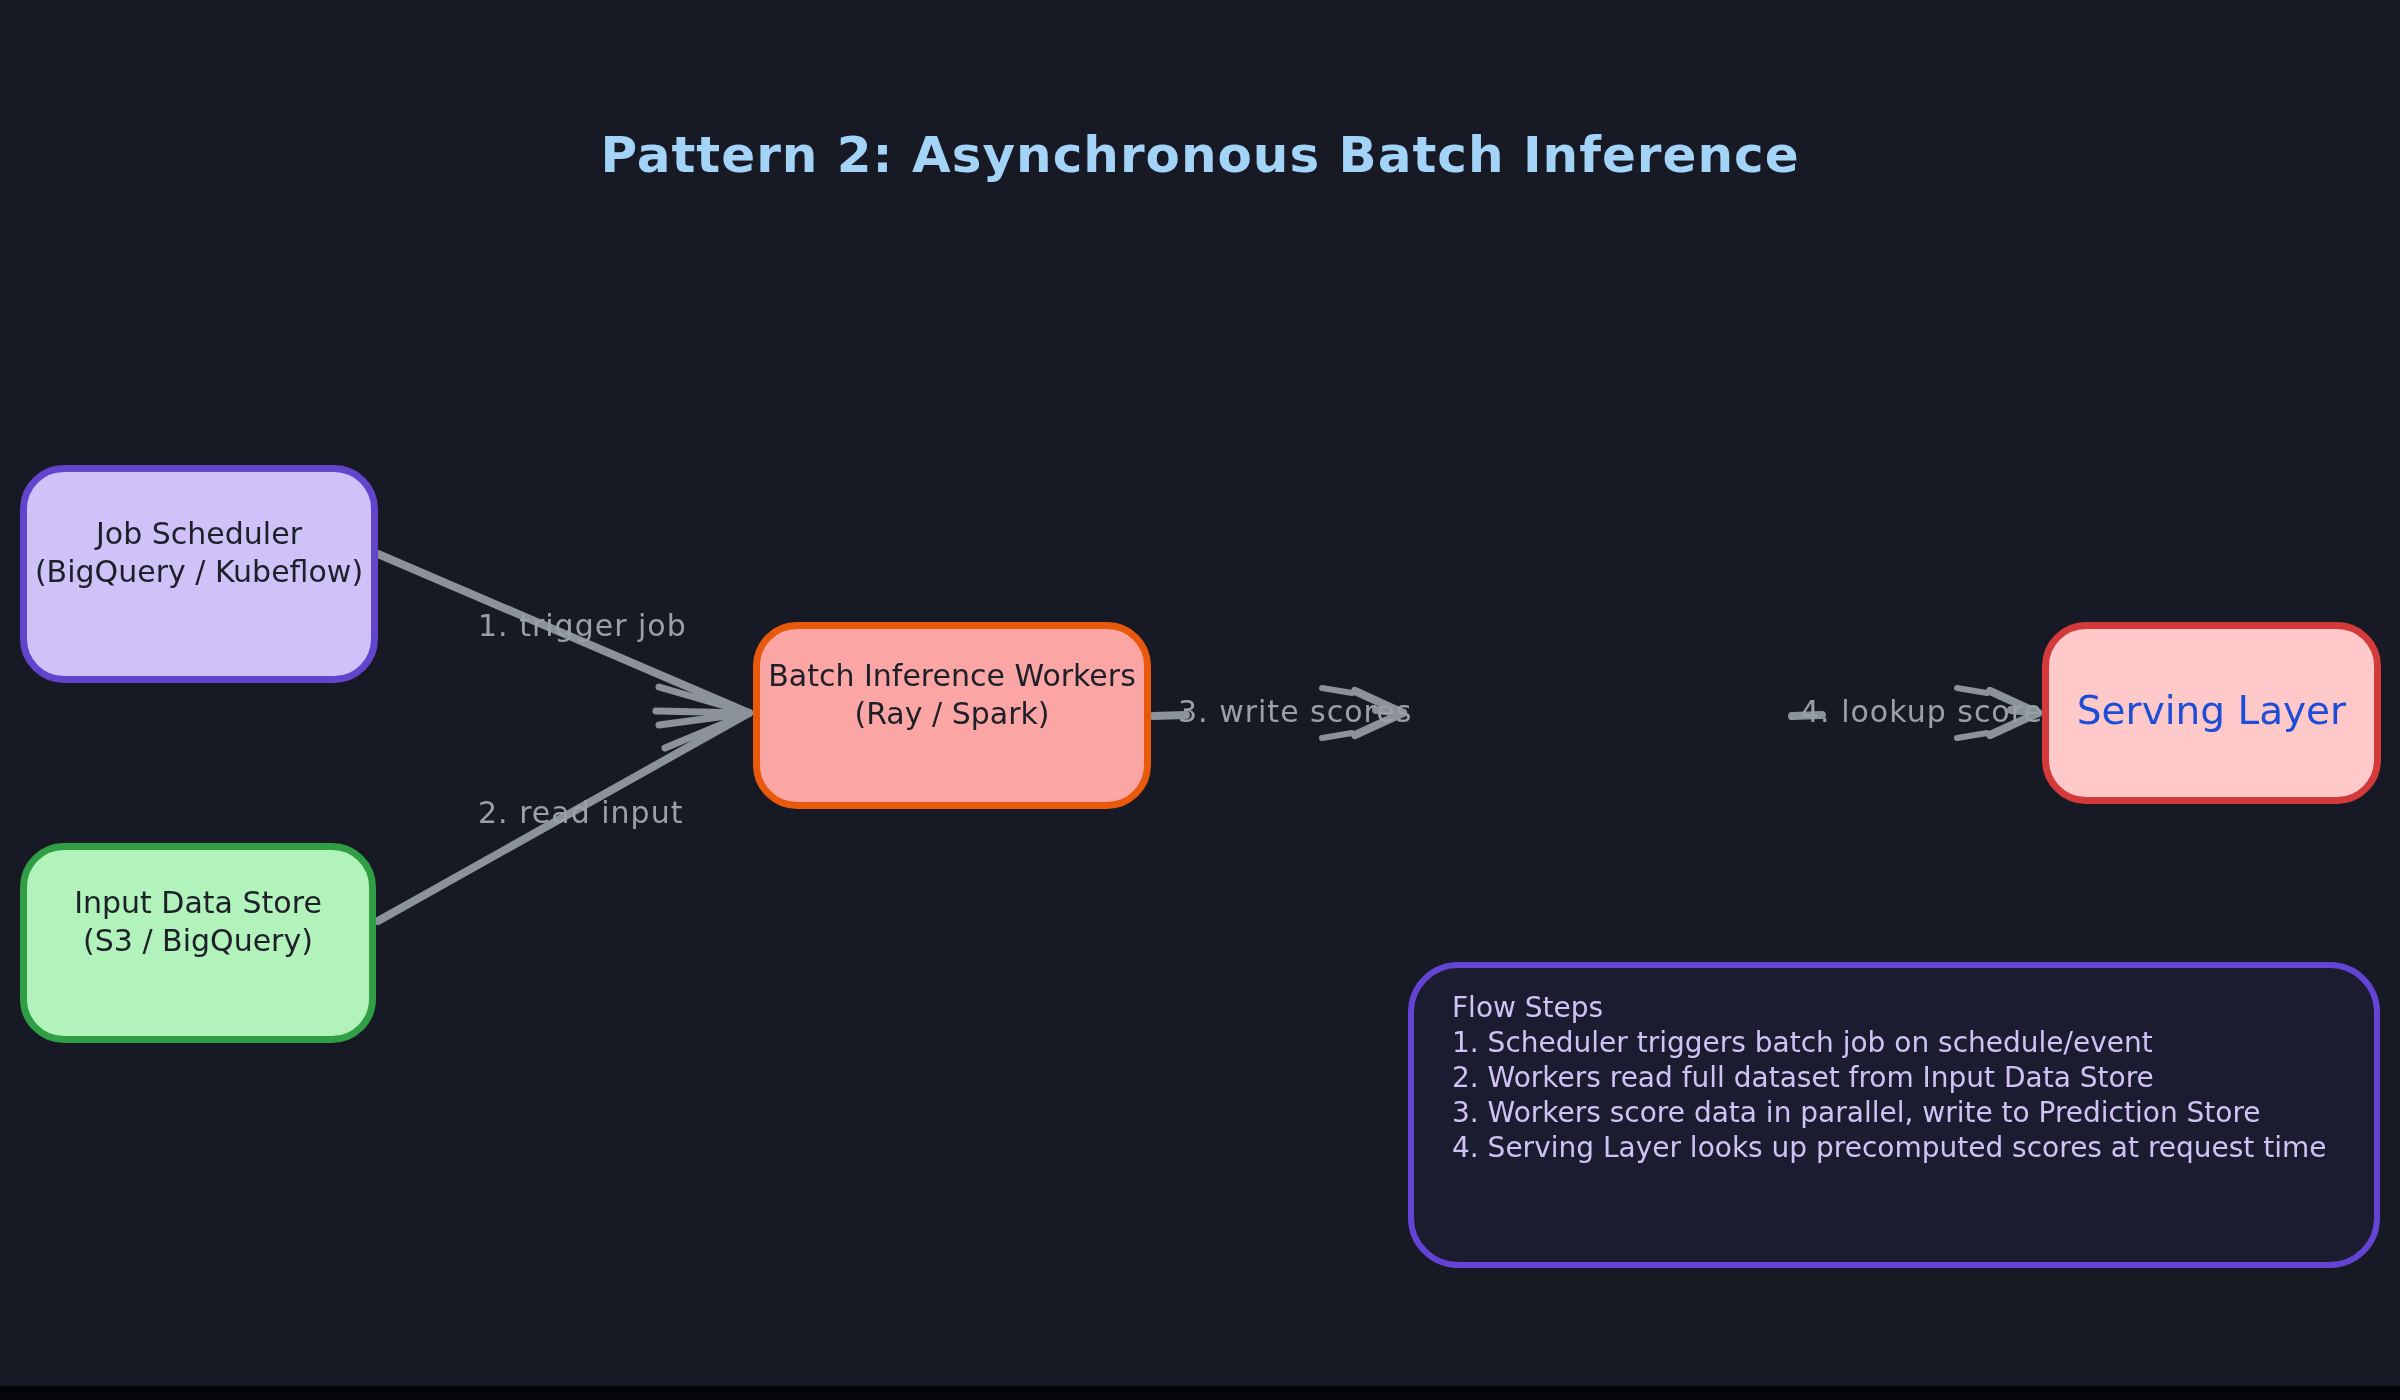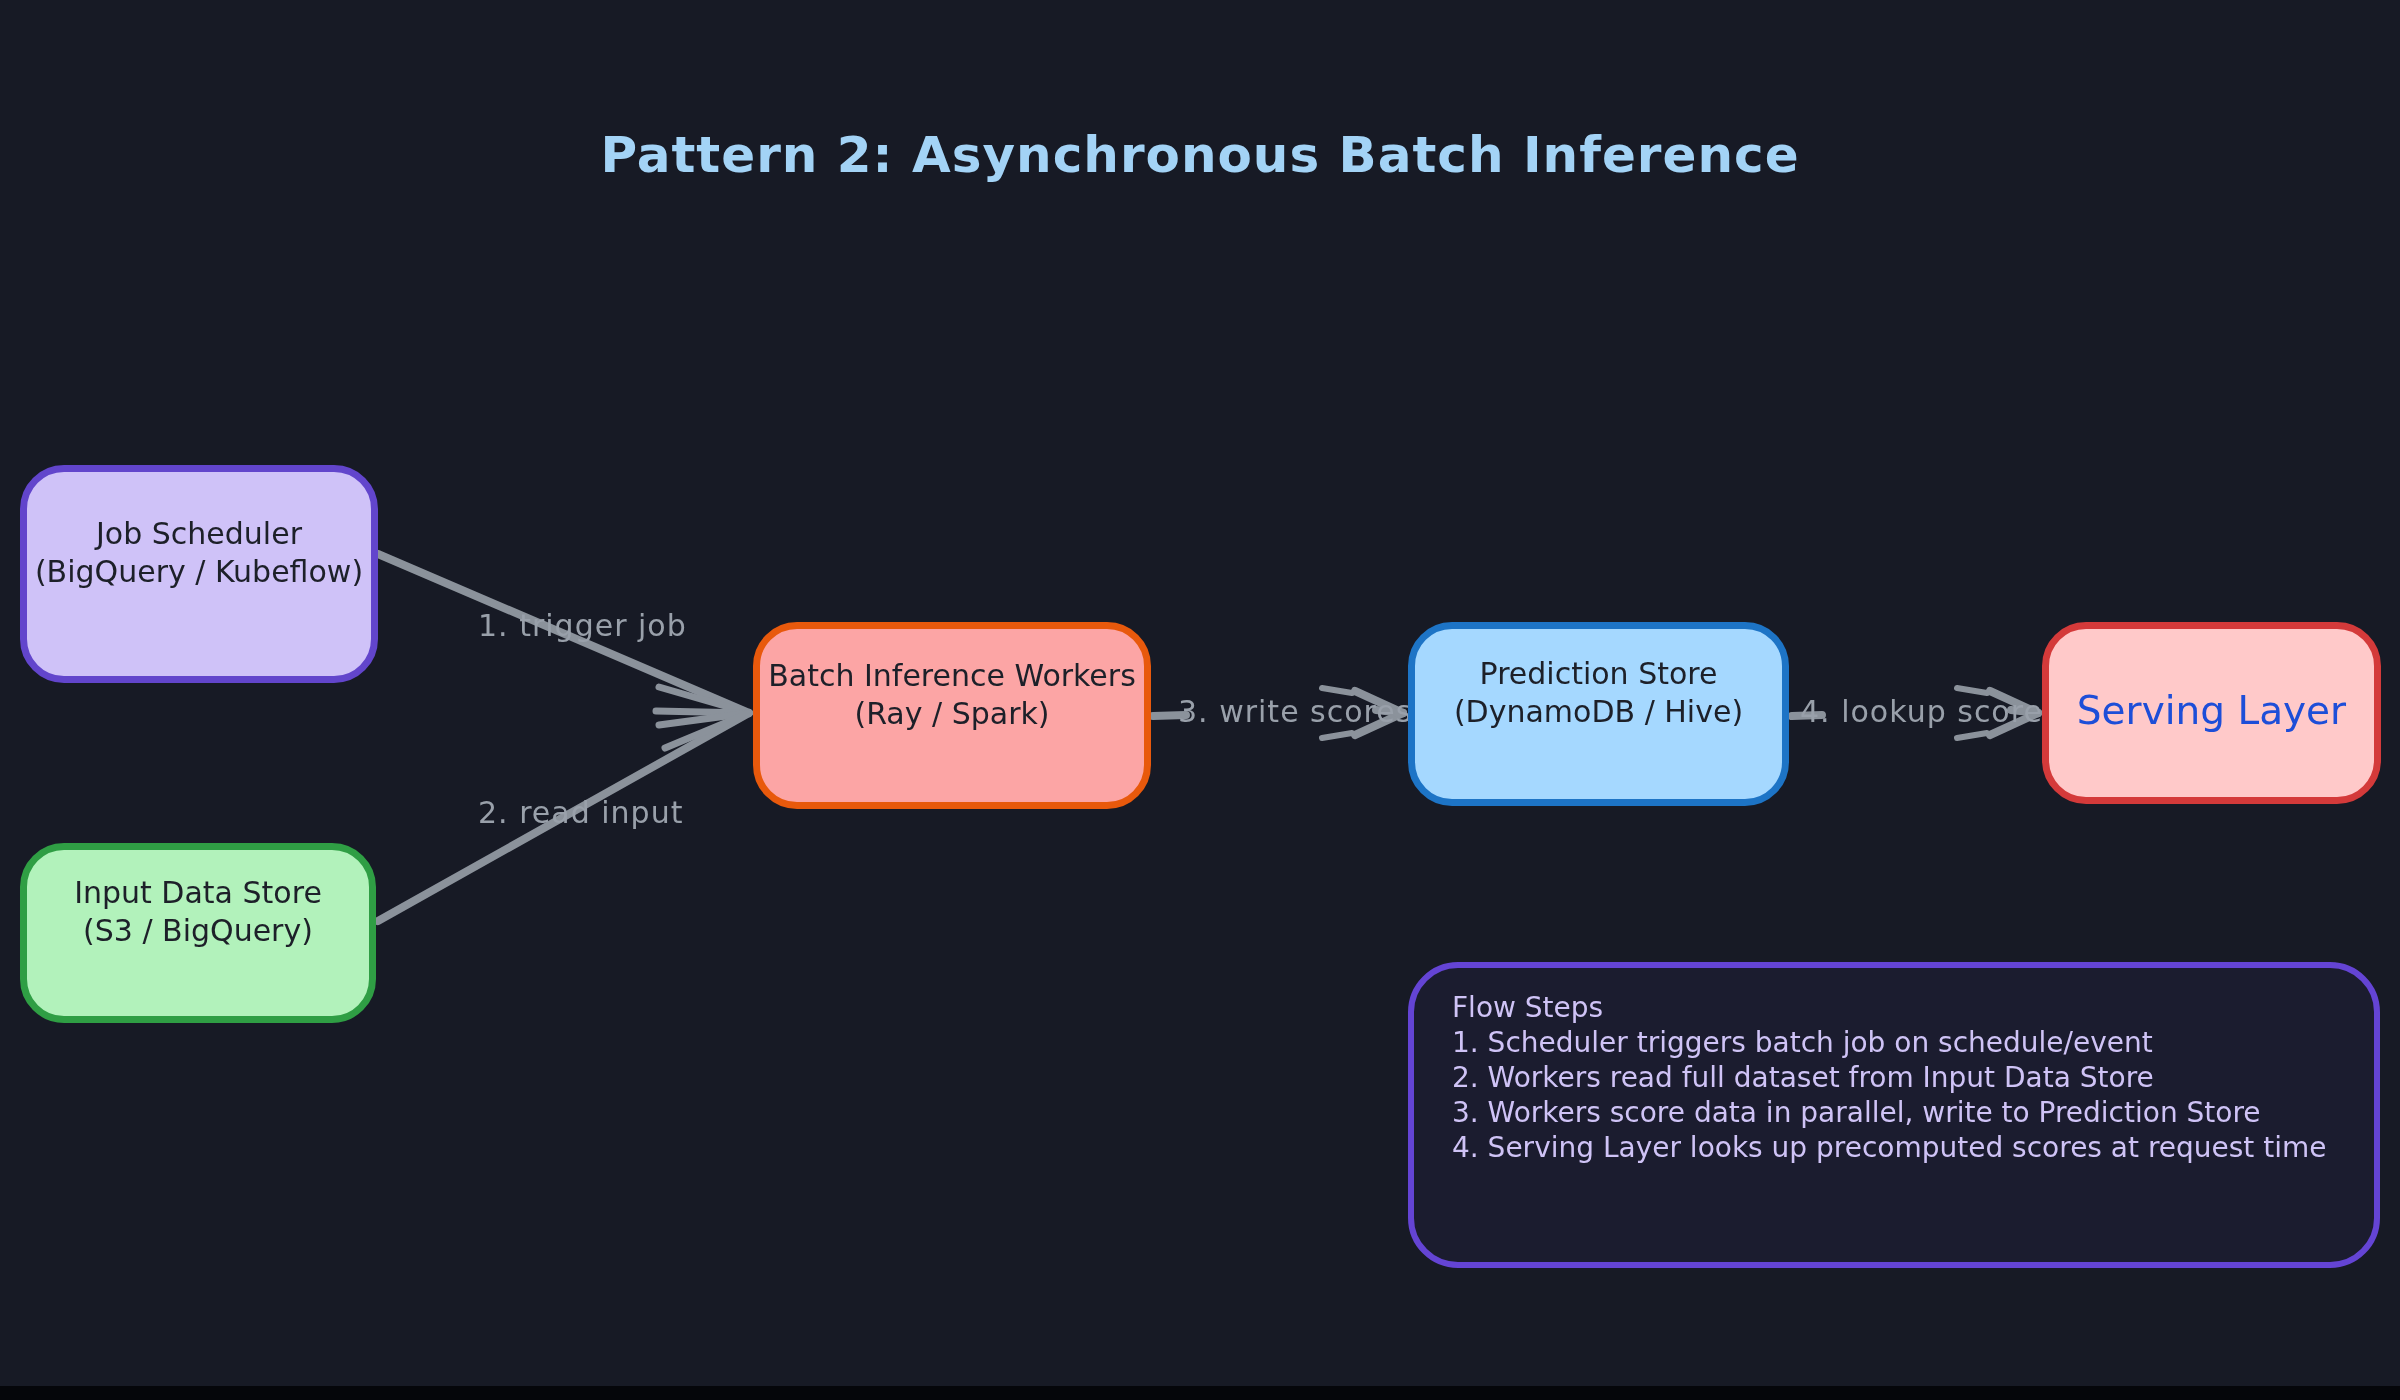--- a/index.html
+++ b/index.html
@@ -140,34 +140,30 @@
 
   <div class="edge-label" style="left: 1178px; top: 694px; color: rgb(153, 160, 170);">3. write scores</div>
 
   <div class="edge-label" style="left: 1800px; top: 694px; color: rgb(153, 160, 170);">4. lookup scores</div>
 
   <div class="node two-line" style="left: 20px; top: 465px; width: 358px; height: 218px; background-color: rgb(207, 194, 248); border-color: rgb(98, 69, 204); color: rgb(29, 32, 41);">
     <span class="node-title">Job Scheduler</span>
     <span class="node-subtitle">(BigQuery / Kubeflow)</span>
   </div>
 
-  <div class="node two-line" style="left: 20px; top: 843px; width: 356px; height: 180px; background-color: rgb(178, 242, 187); border-color: rgb(47, 158, 68); color: rgb(29, 32, 41);">
+  <div class="node two-line" style="left: 20px; top: 843px; width: 356px; height: 200px; background-color: rgb(178, 242, 187); border-color: rgb(47, 158, 68); color: rgb(29, 32, 41);">
     <span class="node-title">Input Data Store</span>
     <span class="node-subtitle">(S3 / BigQuery)</span>
   </div>
 
   <div class="node two-line" style="left: 753px; top: 622px; width: 398px; height: 187px; background-color: #fca5a5; border-color: rgb(232, 89, 12); color: rgb(29, 32, 41);">
     <span class="node-title">Batch Inference Workers</span>
     <span class="node-subtitle">(Ray / Spark)</span>
   </div>
 
-  <div class="node two-line" style="left: 1408px; top: 622px; width: 381px; height: 184px; background-color: rgb(165, 216, 255); border-color: rgb(29, 116, 198); color: rgb(29, 32, 41);">
-    <span class="node-title">Prediction Store</span>
-    <span class="node-subtitle">(DynamoDB / Hive)</span>
-  </div>
 
   <div class="node node-serving" style="left: 2042px; top: 622px; width: 339px; height: 182px; background-color: rgb(255, 201, 201); border-color: rgb(212, 58, 58); color: #1d4ed8;">
     <span class="node-title">Serving Layer</span>
   </div>
 
   <div class="flow-box" style="border-color: rgb(100, 68, 212); color: rgb(207, 195, 246);">
     <div class="flow-title">Flow Steps</div>
     <div class="flow-step">1. Scheduler triggers batch job on schedule/event</div>
     <div class="flow-step">2. Workers read full dataset from Input Data Store</div>
     <div class="flow-step">3. Workers score data in parallel, write to Prediction Store</div>

